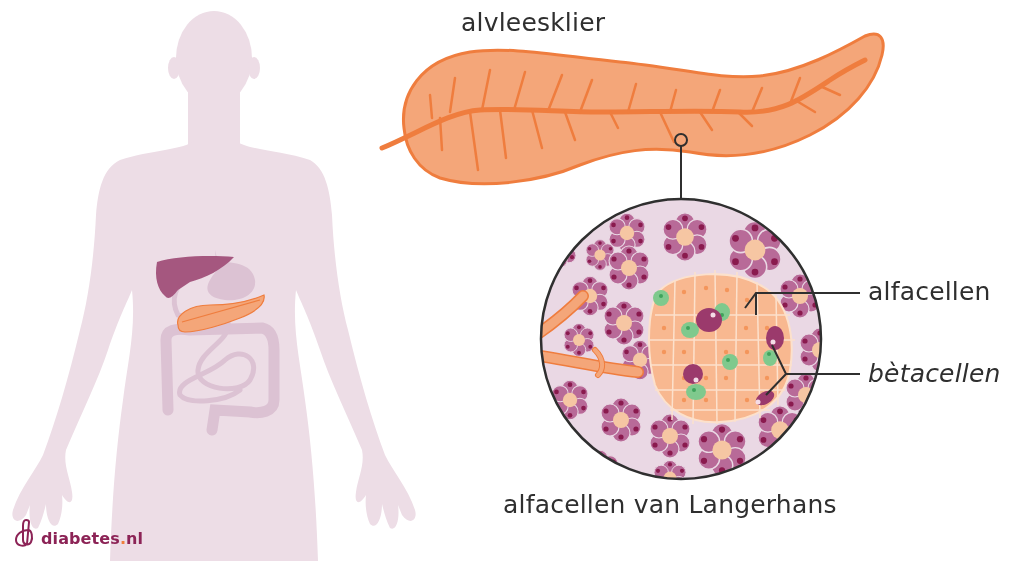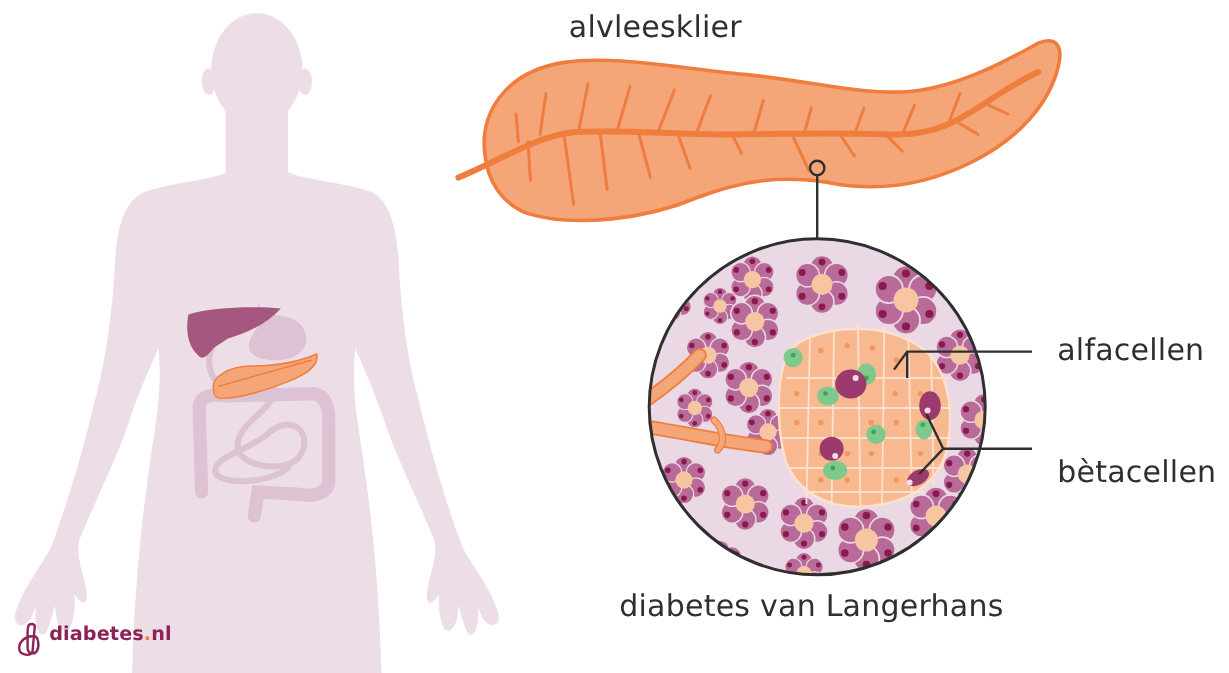--- a/index.html
+++ b/index.html
@@ -1,23 +1,23 @@
 <!DOCTYPE html>
 <html><head>
 <meta charset="utf-8">
 <style>
   html, body { margin: 0; padding: 0; background: #ffffff; }
   body { width: 1024px; height: 561px; position: relative; overflow: hidden; font-family: "DejaVu Sans", sans-serif; }
   .canvas { position: absolute; left: 0; top: 0; width: 1024px; height: 561px; }
-  .label { position: absolute; color: #2f2f2f; font-family: "DejaVu Sans", sans-serif; font-size: 25px; white-space: nowrap; letter-spacing: 0.2px; margin-left: 13px; }
+  .label { position: absolute; color: #2f2f2f; font-family: "DejaVu Sans", sans-serif; font-size: 25px; white-space: nowrap; letter-spacing: 0.2px; }
   .lbl-pancreas { left: 461px; top: 8px; }
   .lbl-alfa { left: 868px; top: 277px; }
-  .lbl-beta { left: 868px; top: 379px; }
+  .lbl-beta { left: 868px; top: 359px; font-style: italic; }
   .lbl-islets { left: 503px; top: 490px; }
-  .logo { position: absolute; left: 14px; top: 518px; display: flex; align-items: flex-start; }
+  .logo { position: absolute; left: 14px; top: 518px; display: flex; align-items: flex-end; }
   .logo-text { font-family: "DejaVu Sans", sans-serif; font-weight: bold; font-size: 16px; color: #8c2356; margin-left: 5px; letter-spacing: 0.1px; }
   .logo-dot { color: #f07f3c; }
 </style>
 </head>
 <body>
 
 <svg class="canvas" viewBox="0 0 1024 561" width="1024" height="561" xmlns="http://www.w3.org/2000/svg">
 
   <g fill="#eddde6">
 
@@ -261,20 +261,20 @@
     <g fill="none" stroke="#2f2f2f" stroke-width="2">
       <path d="M 745 308 L 756 293 L 860 293 M 756 293 L 756 315"></path>
       <path d="M 772 345 L 786 374 L 860 374 M 786 374 L 766 395"></path>
     </g>
   </g>
 </svg>
 
 <div class="label lbl-pancreas">alvleesklier</div>
 <div class="label lbl-alfa">alfacellen</div>
 <div class="label lbl-beta">bètacellen</div>
-<div class="label lbl-islets">diabetes van Langerhans</div>
+<div class="label lbl-islets">alfacellen van Langerhans</div>
 
 <div class="logo">
   <svg width="22" height="30" viewBox="0 0 22 30">
     <path d="M 12 2 C 9 2, 9 6, 9 8 L 9 22 C 9 27, 15 28, 17 24 C 19 20, 18 12, 14 12 C 8 12, 2 16, 2 22 C 2 28, 10 29, 13 26 L 15 4 C 15 2, 13 2, 12 2 Z" fill="none" stroke="#8c2356" stroke-width="2"></path>
   </svg>
   <span class="logo-text"><span>diabetes</span><span class="logo-dot">.</span><span>nl</span></span>
 </div>
 
 </body></html>

